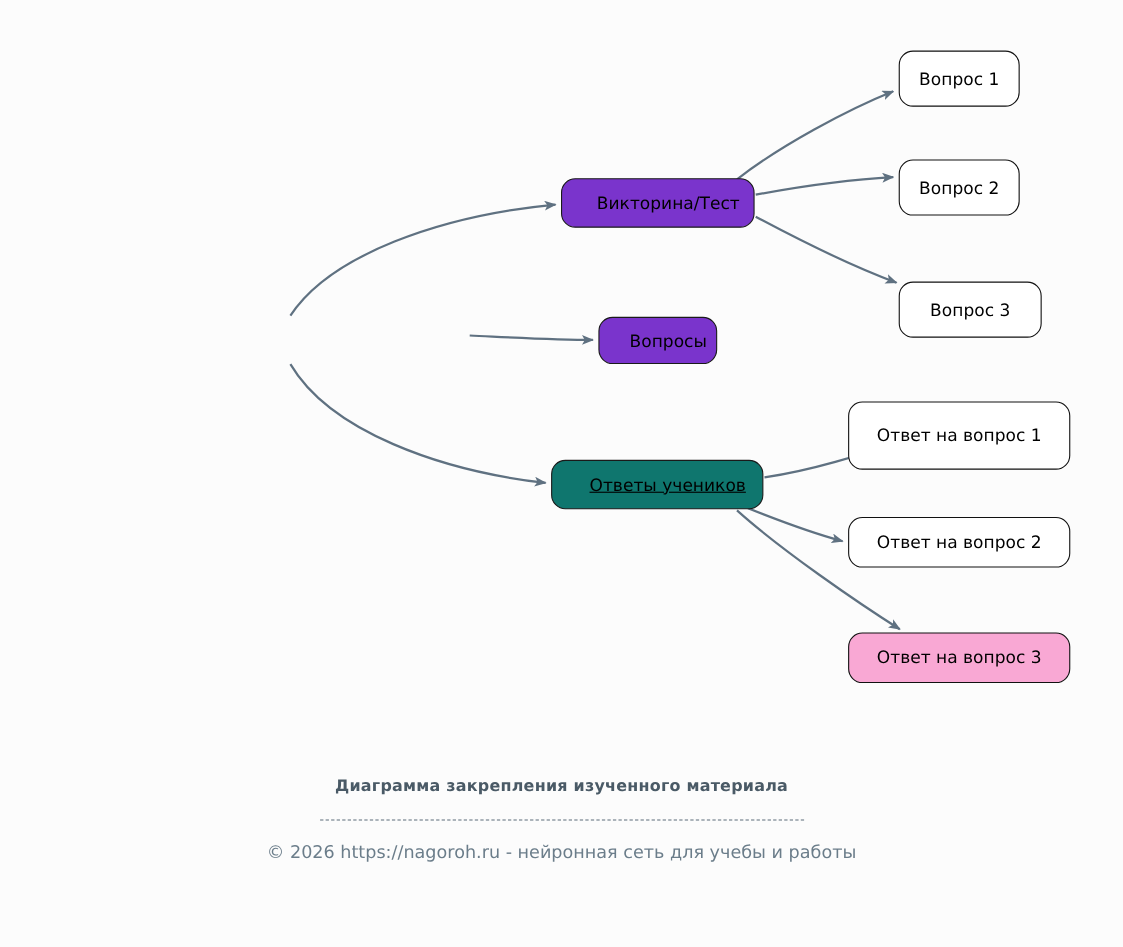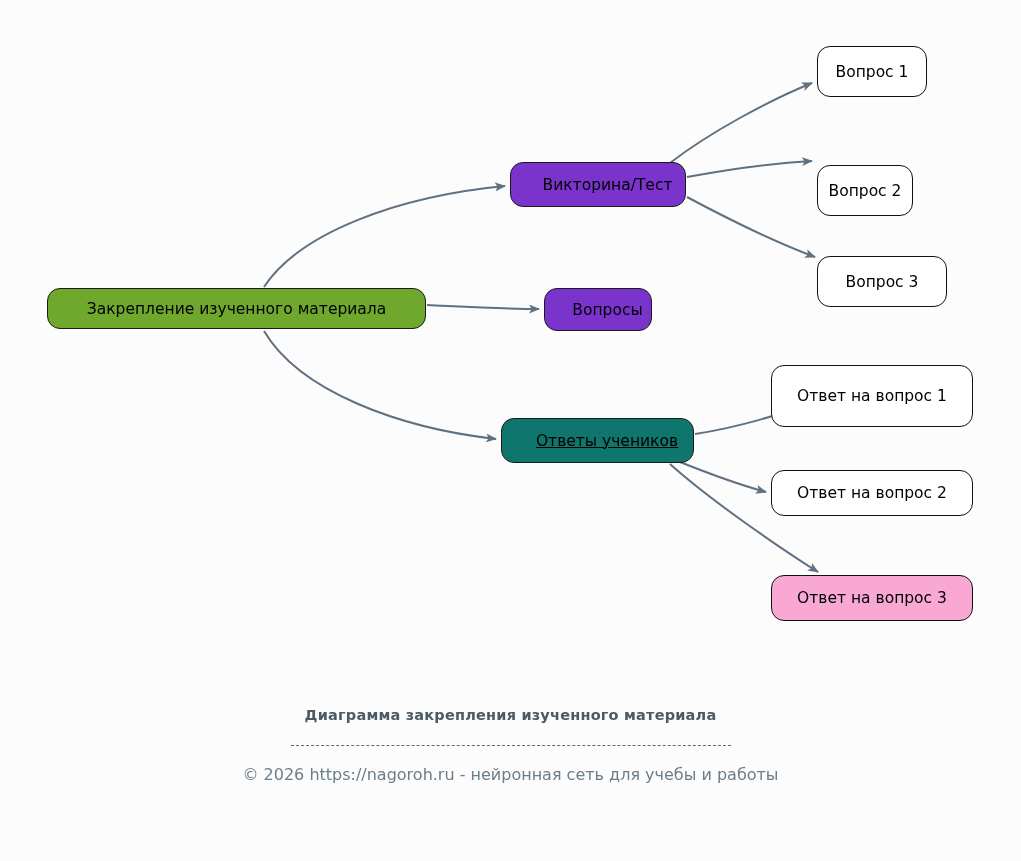--- a/index.html
+++ b/index.html
@@ -124,26 +124,25 @@
 
     <path d="M 687,197 C 730,220 780,244 815,257" fill="none" stroke="#5f7181" stroke-width="2" marker-end="url(#arrowhead)"></path>
 
     <path d="M 695,434 C 735,428 785,414 820,399" fill="none" stroke="#5f7181" stroke-width="2" marker-end="url(#arrowhead)"></path>
 
     <path d="M 680,462 C 710,474 740,485 766,492" fill="none" stroke="#5f7181" stroke-width="2" marker-end="url(#arrowhead)"></path>
 
     <path d="M 670,464 C 710,500 780,548 818,572" fill="none" stroke="#5f7181" stroke-width="2" marker-end="url(#arrowhead)"></path>
   </svg>
 
-  <div class="node node-root" id="node-root" style="left: 47px; top: 288px; width: 379px; height: 41px; background: rgb(111, 168, 44);">Закрепление изученного материала</div>
 
   <div class="node node-branch" id="node-branch-0" style="left: 510px; top: 162px; width: 176px; height: 45px; background: rgb(122, 52, 204);">Викторина/Тест</div>
 
   <div class="node node-leaf" id="node-b0-c0" style="left: 817px; top: 46px; width: 110px; height: 51px; background: rgb(255, 255, 255);">Вопрос 1</div>
-  <div class="node node-leaf" id="node-b0-c1" style="left: 817px; top: 165px; width: 96px; height: 51px; background: rgb(255, 255, 255);">Вопрос 2</div>
+  <div class="node node-leaf" id="node-b0-c1" style="left: 817px; top: 145px; width: 110px; height: 51px; background: rgb(255, 255, 255);">Вопрос 2</div>
   <div class="node node-leaf" id="node-b0-c2" style="left: 817px; top: 256px; width: 130px; height: 51px; background: rgb(255, 255, 255);">Вопрос 3</div>
 
   <div class="node node-branch" id="node-branch-1" style="left: 544px; top: 288px; width: 108px; height: 43px; background: rgb(122, 52, 204);">Вопросы</div>
 
   <div class="node node-branch" id="node-branch-2" style="left: 501px; top: 418px; width: 193px; height: 45px; background: #0f766e; text-decoration: underline;">Ответы учеников</div>
 
   <div class="node node-leaf" id="node-b2-c0" style="left: 771px; top: 365px; width: 202px; height: 62px; background: rgb(255, 255, 255);">Ответ на вопрос 1</div>
   <div class="node node-leaf" id="node-b2-c1" style="left: 771px; top: 470px; width: 202px; height: 46px; background: rgb(255, 255, 255);">Ответ на вопрос 2</div>
   <div class="node node-leaf" id="node-b2-c2" style="left: 771px; top: 575px; width: 202px; height: 46px; background: #f9a8d4;">Ответ на вопрос 3</div>
 

